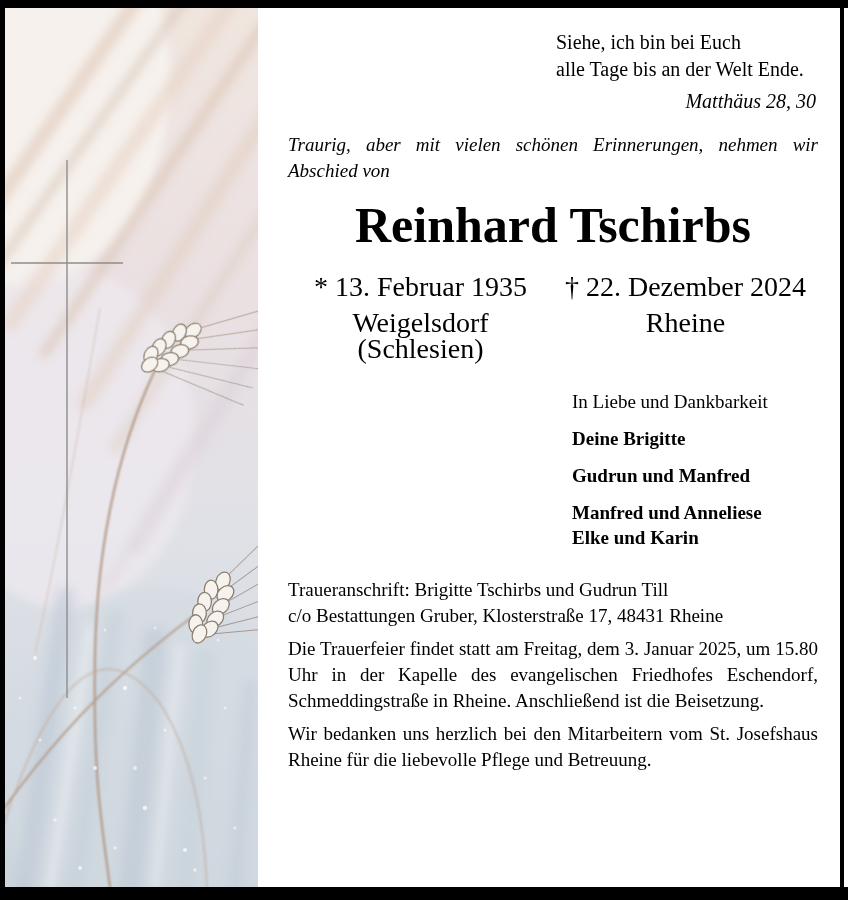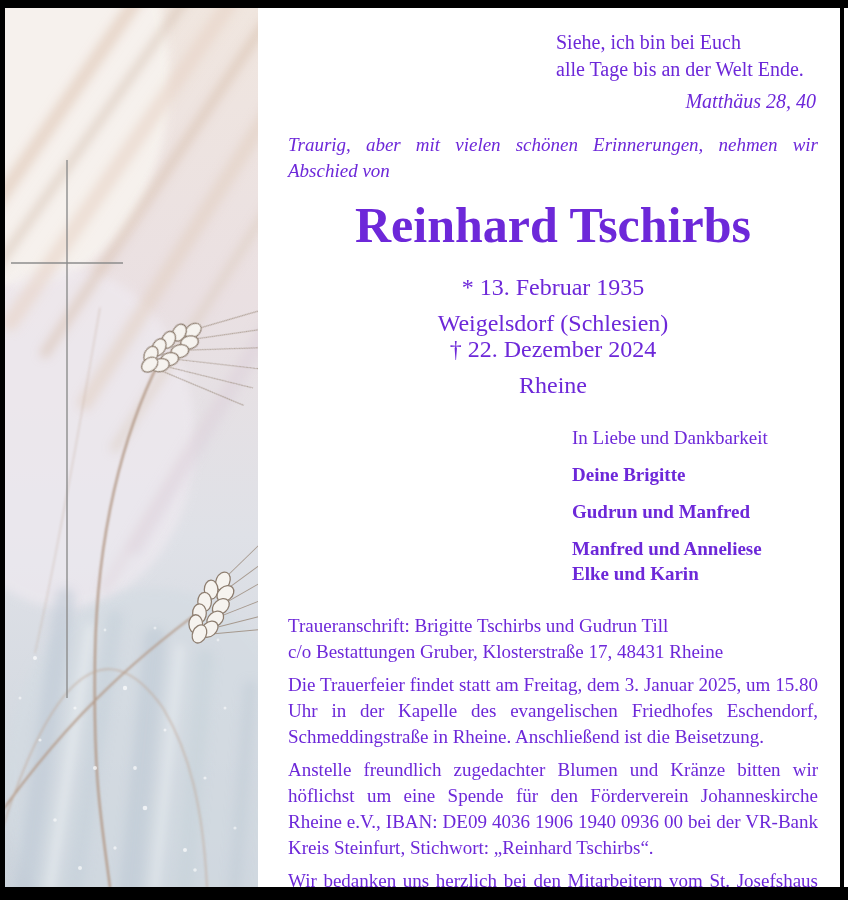--- a/index.html
+++ b/index.html
@@ -1,18 +1,18 @@
 <!DOCTYPE html>
 <html><head>
 <meta charset="utf-8">
 <style>
   html,body { margin:0; padding:0; background:#ffffff; }
   .page {
     position:relative; width:848px; height:900px; background:#ffffff;
-    overflow:hidden; font-family:"Liberation Serif", serif; color:#6d28d9;
+    overflow:hidden; font-family:"Liberation Serif", serif; color:#000000;
   }
   
   .frame-top    { position:absolute; left:0; top:0;     width:848px; height:8px;  background:#000; z-index:5; }
   .frame-bottom { position:absolute; left:0; top:887px; width:848px; height:13px; background:#000; z-index:5; }
   .frame-left   { position:absolute; left:0; top:0;     width:5px;   height:900px; background:#000; z-index:5; }
   .frame-right  { position:absolute; left:840px; top:0; width:4px;   height:900px; background:#000; z-index:4; }
 
   .artwork { position:absolute; left:5px; top:8px; width:253px; height:879px; }
   .artwork svg { display:block; }
 
@@ -21,21 +21,21 @@
   .quote { margin-top:21px; font-size:20px; line-height:27px; }
   .quote-line { margin-left:268px; white-space:nowrap; }
   .quote-attr { text-align:right; font-style:italic; margin-top:5px; padding-right:2px; }
 
   .intro { margin:17px 0 0 0; font-size:19px; line-height:26px;
            text-align:justify; text-align-last:left;font-style:italic; }
 
   .name { margin:13px 0 15px 0; font-size:50px; line-height:56px; font-weight:700;
           text-align:center; white-space:nowrap; }
 
-  .dates { display:flex; margin-top:21px; font-size:24px; line-height:26px;flex-direction:column; }
+  .dates { display:flex; margin-top:21px; font-size:28px; line-height:26px; }
   .date-col { flex:1 1 50%; text-align:center; }
   .place { margin-top:10px; }
 
   .mourners { margin:28px 0 0 284px; font-size:19px; line-height:24px; }
   .mourner-intro { margin-bottom:13px; }
   .mourner-line { font-weight:700; margin-bottom:13px; }
   .mourner-line.m2 { margin-bottom:1px; }
   .mourner-line.m3 { margin-bottom:0; }
 
   .address { margin-top:27px; font-size:19px; line-height:26px; }
@@ -158,21 +158,21 @@
           <circle cx="130" cy="760" r="1.9" opacity="0.65"></circle>
       </g>
     </svg>
   </div>
 
   <div class="content">
 
     <div class="quote">
       <div class="quote-line">Siehe, ich bin bei Euch</div>
       <div class="quote-line">alle Tage bis an der Welt Ende.</div>
-      <div class="quote-attr">Matthäus 28, 40</div>
+      <div class="quote-attr">Matthäus 28, 30</div>
     </div>
 
     <p class="intro">Traurig, aber mit vielen schönen Erinnerungen, nehmen wir Abschied von</p>
 
     <h1 class="name">Reinhard Tschirbs</h1>
 
     <div class="dates">
       <div class="date-col">
         <div class="date-line">
           <span>*</span>
@@ -196,17 +196,16 @@
       <div class="mourner-line m2">Manfred und Anneliese</div>
       <div class="mourner-line m3">Elke und Karin</div>
     </div>
 
     <div class="address">
       <div>Traueranschrift: Brigitte Tschirbs und Gudrun Till</div>
       <div>c/o Bestattungen Gruber, Klosterstraße 17, 48431 Rheine</div>
     </div>
 
     <p class="body-par">Die Trauerfeier findet statt am Freitag, dem 3. Januar 2025, um 15.80 Uhr in der Kapelle des evangelischen Friedhofes Eschendorf, Schmeddingstraße in Rheine. Anschließend ist die Beisetzung.</p>
-    <p class="body-par">Anstelle freundlich zugedachter Blumen und Kränze bitten wir höflichst um eine Spende für den Förderverein Johanneskirche Rheine e.V., IBAN: DE09 4036 1906 1940 0936 00 bei der VR-Bank Kreis Steinfurt, Stichwort: „Reinhard Tschirbs“.</p>
     <p class="body-par">Wir bedanken uns herzlich bei den Mitarbeitern vom St. Josefshaus Rheine für die liebevolle Pflege und Betreuung.</p>
 
   </div>
 </div>
 
 </body></html>

